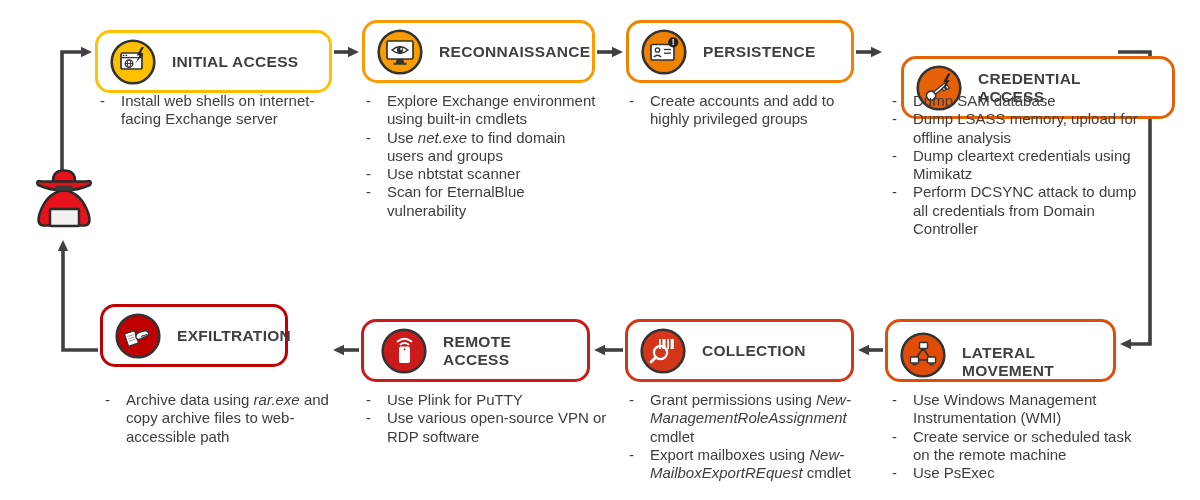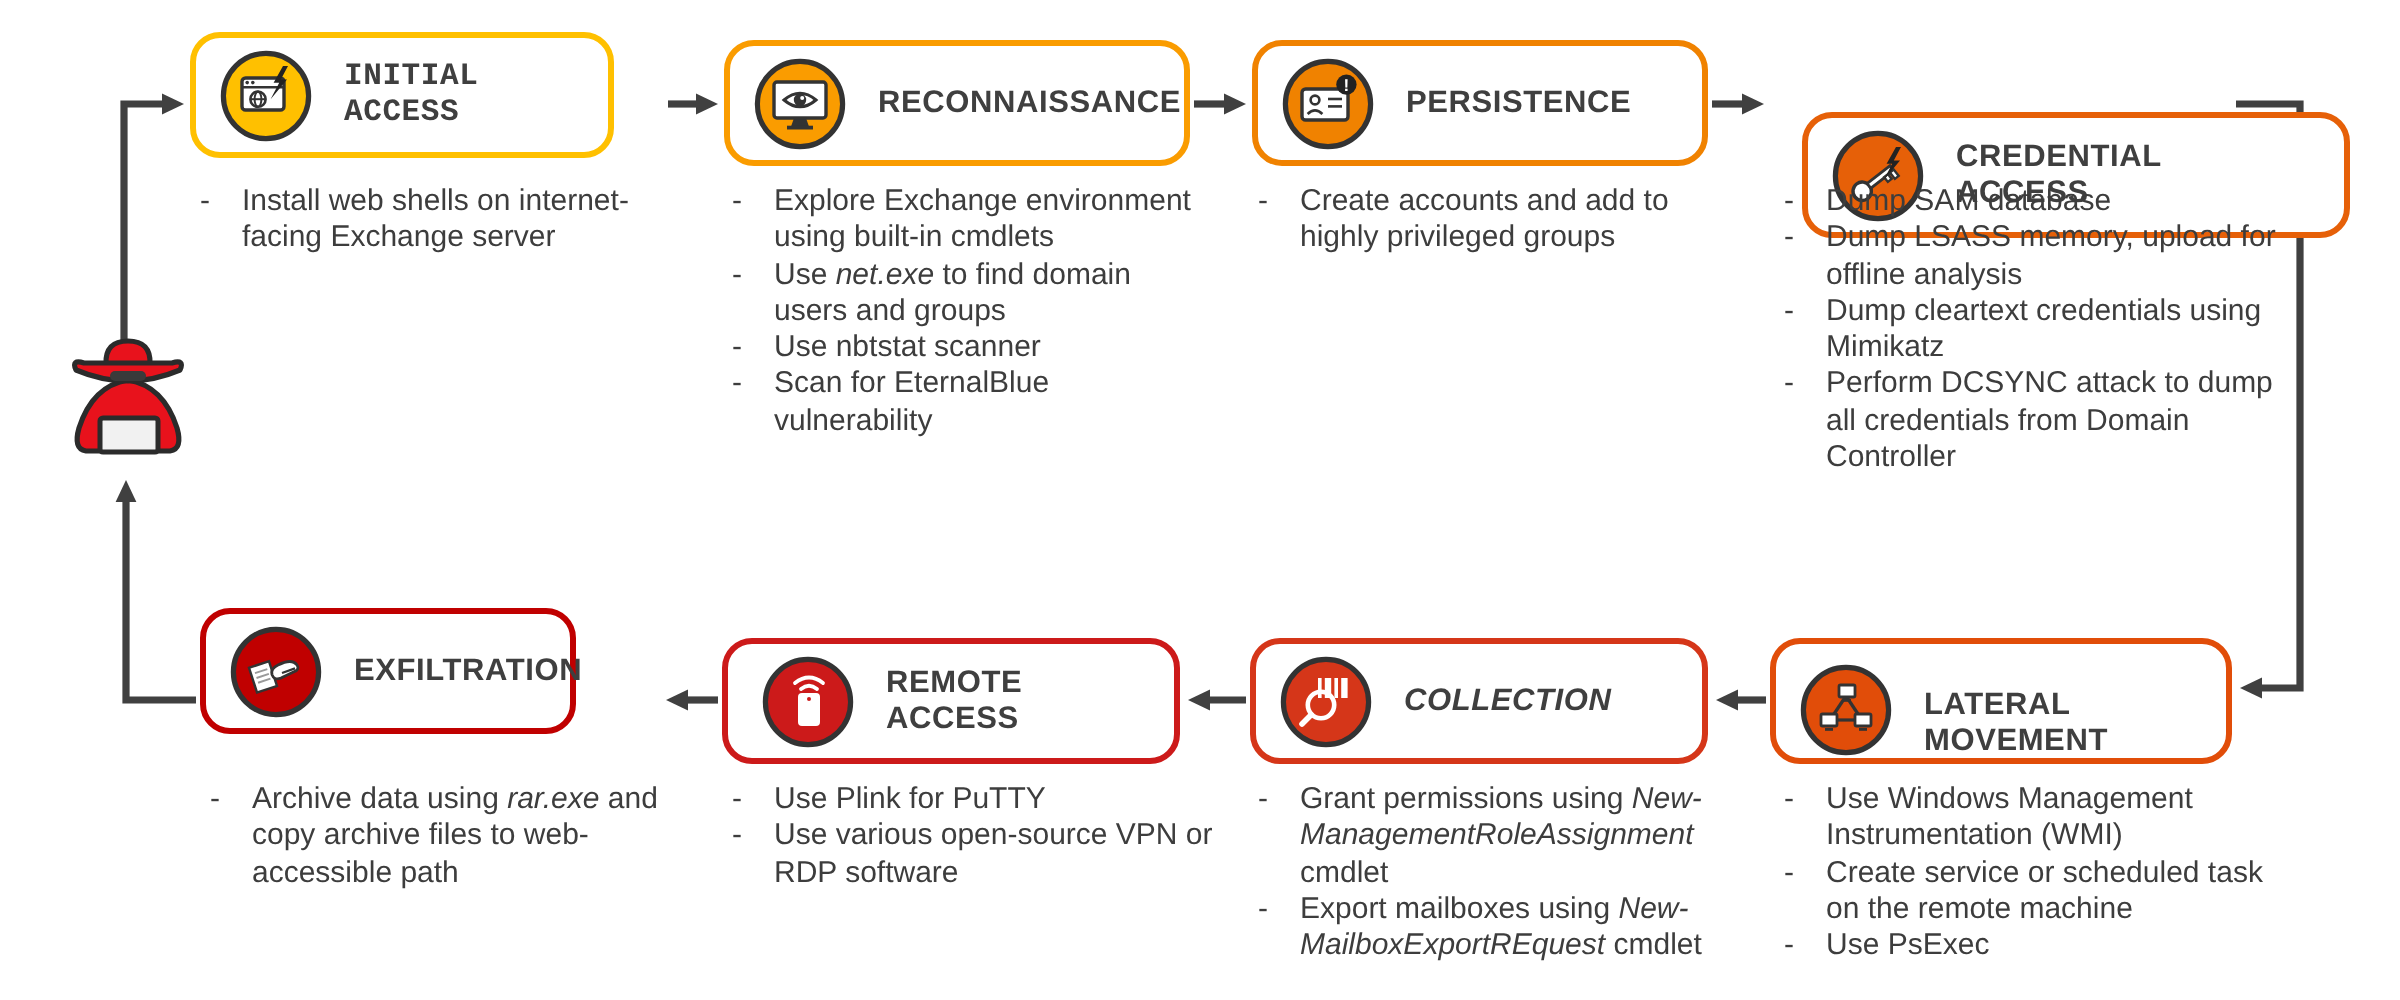--- a/index.html
+++ b/index.html
@@ -51,21 +51,21 @@
   <svg id="attacker" width="76" height="70" viewBox="0 0 76 70">
     <g stroke="#2b2b2b" stroke-width="2.6" stroke-linejoin="round">
       <path d="M38 24 C26 26 18 34 13.5 48 Q10.5 58.5 17 59.5 L59 59.5 Q65.5 58.5 62.5 48 C58 34 50 26 38 24 Z" fill="#E8121C"></path>
       <path d="M27 16 Q26.5 4.5 38 4.5 Q49.5 4.5 49 16 Z" fill="#E8121C"></path>
       <path d="M12 19 Q9.5 13.5 16 15.5 L60 15.5 Q66.5 13.5 64 19 Q51 24.5 38 24.5 Q25 24.5 12 19 Z" fill="#E8121C"></path>
     </g>
     <rect x="29" y="19.5" width="18" height="5" rx="2.5" fill="#3a3a3a"></rect>
     <rect x="24" y="43" width="29" height="17" rx="1.5" fill="#f1f1f1" stroke="#2b2b2b" stroke-width="2.5"></rect>
   </svg>
 
-<div class="stage" style="left: 95px; top: 16px; width: 212px; border-color: rgb(255, 192, 0); font-family: Liberation Mono, monospace;">
+<div class="stage" style="left: 95px; top: 30px; width: 237px; border-color: rgb(255, 192, 0);">
       <span class="icon">
         <svg width="48" height="48" viewBox="0 0 48 48">
           <circle cx="24" cy="24" r="21.3" fill="#FFC000" stroke="#333" stroke-width="2.6"></circle>
     <rect x="12" y="15" width="21" height="16" rx="1.8" fill="#fff" stroke="#333" stroke-width="1.7"></rect>
     <line x1="12" y1="19.6" x2="33" y2="19.6" stroke="#333" stroke-width="1.3"></line>
     <circle cx="14.6" cy="17.3" r=".9" fill="#333"></circle>
           <circle cx="17.4" cy="17.3" r=".9" fill="#333"></circle>
     <circle cx="20" cy="25.6" r="3.8" fill="none" stroke="#333" stroke-width="1.3"></circle>
     <ellipse cx="20" cy="25.6" rx="1.7" ry="3.8" fill="none" stroke="#333" stroke-width="1"></ellipse>
     <line x1="16.2" y1="25.6" x2="23.8" y2="25.6" stroke="#333" stroke-width="1"></line>
@@ -194,21 +194,21 @@
       </div>
       <div class="bullet">
         <span class="dash">-</span>
         <span class="btext"><span>Create service or scheduled task on the remote machine</span></span>
       </div>
       <div class="bullet">
         <span class="dash">-</span>
         <span class="btext"><span>Use PsExec</span></span>
       </div>
     </div>
-    <div class="stage" style="left: 625px; top: 319px; width: 229px; border-color: rgb(213, 54, 25); font-style: italic;">
+    <div class="stage" style="left: 625px; top: 319px; width: 229px; border-color: rgb(213, 54, 25);">
       <span class="icon">
         <svg width="48" height="48" viewBox="0 0 48 48">
           <circle cx="24" cy="24" r="21.3" fill="#D53619" stroke="#333" stroke-width="2.6"></circle>
     <g fill="#fff">
       <rect x="20" y="12" width="1.8" height="10"></rect>
             <rect x="23.4" y="12" width="3.2" height="10"></rect>
       <rect x="28.2" y="12" width="1.8" height="10"></rect>
             <rect x="31.6" y="12" width="3.2" height="10"></rect>
     </g>
     <circle cx="21.5" cy="25.5" r="6.6" fill="none" stroke="#fff" stroke-width="2.3"></circle>

